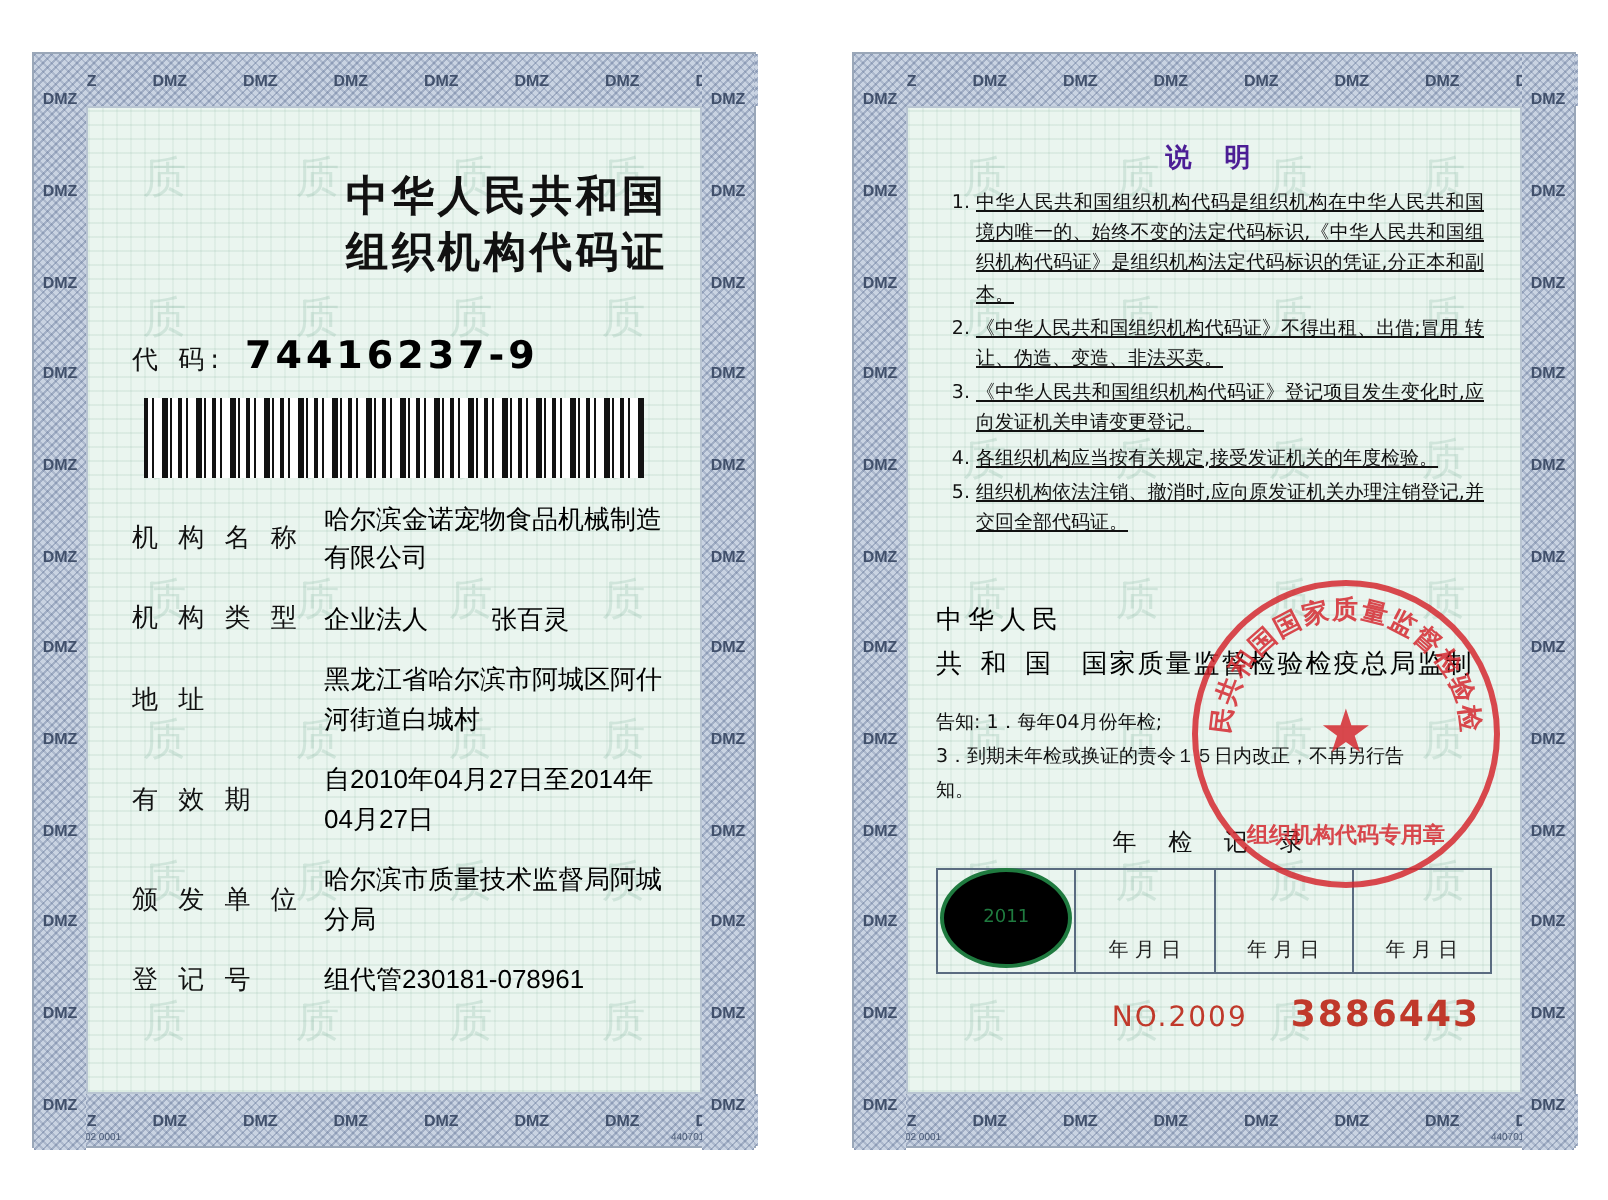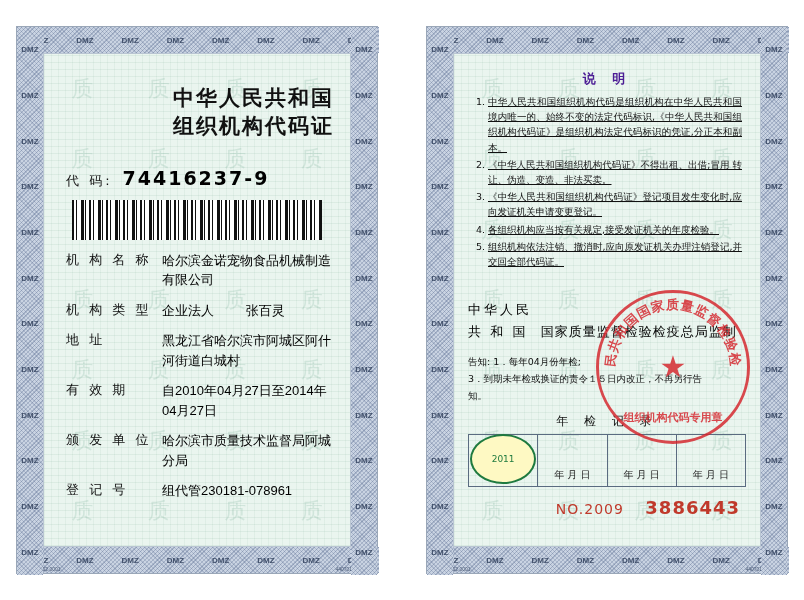--- a/index.html
+++ b/index.html
@@ -123,21 +123,21 @@
   .barcode{
     margin:10px auto 0 auto;
     width:250px;height:40px;
     background:
       repeating-linear-gradient(90deg,#111 0 2px, #fff 2px 4px, #111 4px 5px, #fff 5px 9px, #111 9px 12px, #fff 12px 13px,#111 13px 14px,#fff 14px 17px);
   }
   .field{
     display:flex;
     margin-top:11px;
     padding-left:6px;
-    align-items:flex-start;
+    align-items:center;
   }
   .field .lbl{width:92px;flex:0 0 92px;}
   .field .val{
     font-family:Liberation Sans, sans-serif;
     font-size:13px;color:#000;
     line-height:1.5;
     margin-left:4px;
   }
   .val .second-line{display:block;}
   .name-person{margin-left:28px;}
@@ -230,21 +230,21 @@
     color:#222;
     vertical-align:bottom;
     padding-bottom:4px;
   }
   .seal-cell{position:relative;}
   .inspect-seal{
     position:absolute;left:50%;top:48%;
     transform:translate(-50%,-50%);
     width:62px;height:46px;border-radius:50%;
     border:2px solid #1f7a3f;
-    background:#fef9c3;
+    background:#000000;
     display:flex;align-items:center;justify-content:center;
     font-size:9px;color:#1f7a3f;font-family:"DejaVu Sans", sans-serif;
   }
   .no-row{
     margin-top:10px;
     text-align:right;
     font-family:"DejaVu Sans", sans-serif;
     font-size:14px;
     color:#c0392b;
     letter-spacing:1px;

